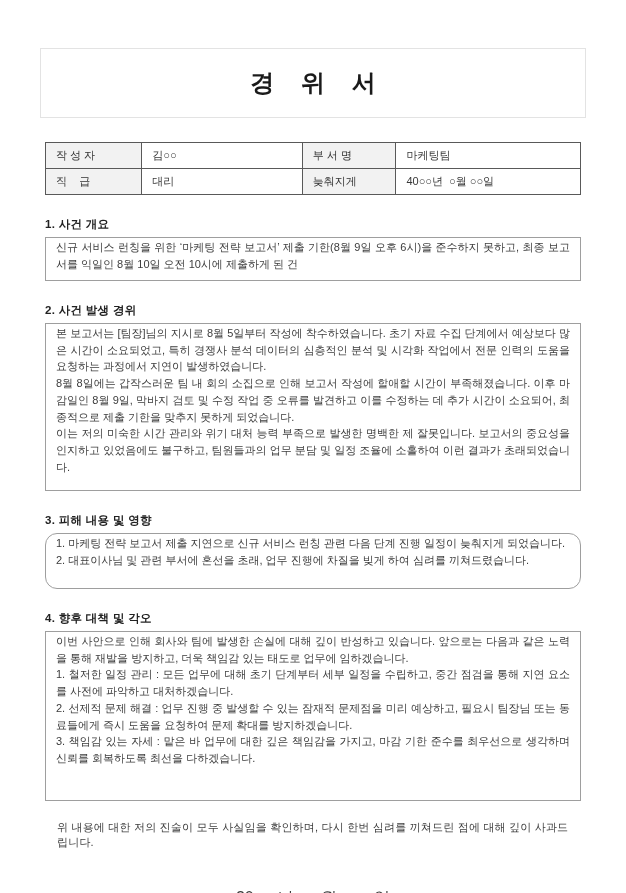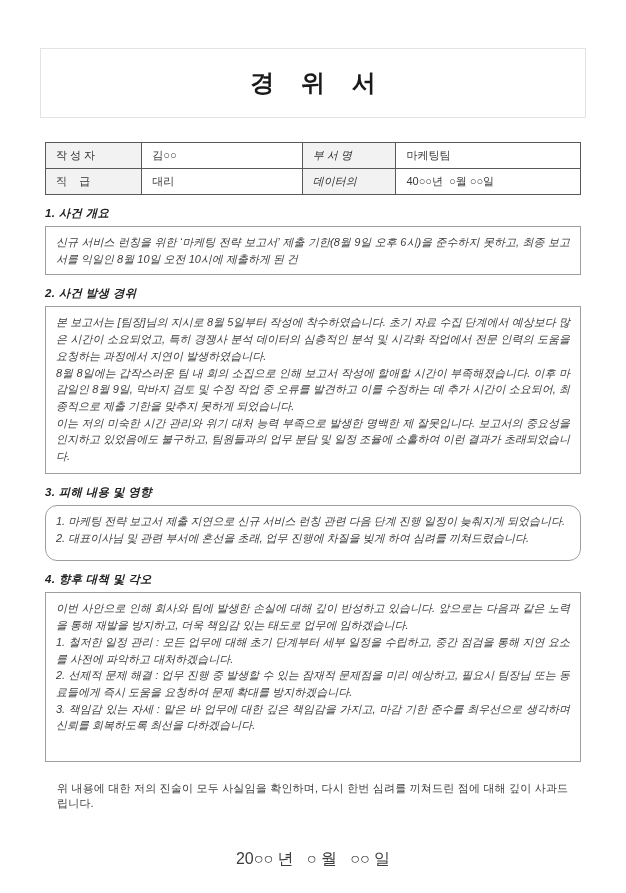--- a/index.html
+++ b/index.html
@@ -41,32 +41,32 @@
     white-space: pre;
     overflow: hidden;
   }
   .info-table td.th {
     background: #f2f2f2;
     text-align: left;
     color: #333333;
   }
   .col-l1 { width: 18%; }
   .col-v1 { width: 30%; }
-  .col-l2 { width: 17.5%; font-style: italic; }
+  .col-l2 { width: 17.5%; }
   .col-v2 { width: 34.5%; }
 
   
-  .section { margin-top: 11px; font-style: italic; }
+  .section { margin-top: 22px; }
   .sec-heading {
     font-size: 11.5px; font-weight: bold; color: #222222;
     margin-bottom: 5px; letter-spacing: 0.3px;
   }
   .sec-box {
     border: 1px solid #9e9e9e;
-    padding: 7px 10px;
+    padding: 1px 10px;
     font-size: 11px;
     line-height: 1.52;
     color: #3c3c3c;
     white-space: pre-line;
     text-align: justify;
   }
   .sec-box-1 { min-height: 44px; }
   .sec-box-2 { min-height: 168px; }
   .sec-box-3 { min-height: 56px; border-radius: 12px; }
   .sec-box-4 { min-height: 170px; }
@@ -108,21 +108,21 @@
     <tbody>
       <tr>
         <td class="th col-l1">작 성 자</td>
         <td class="col-v1">김○○</td>
         <td class="th col-l2">부 서 명</td>
         <td class="col-v2">마케팅팀</td>
       </tr>
       <tr>
         <td class="th col-l1">직    급</td>
         <td class="col-v1">대리</td>
-        <td class="th col-l2">데이터의</td>
+        <td class="th col-l2">늦춰지게</td>
         <td class="col-v2">40○○년  ○월 ○○일</td>
       </tr>
     </tbody>
   </table>
 
   <div class="section">
     <div class="sec-heading">1. 사건 개요</div>
     <div class="sec-box sec-box-1">신규 서비스 런칭을 위한 ‘마케팅 전략 보고서’ 제출 기한(8월 9일 오후 6시)을 준수하지 못하고, 최종 보고서를 익일인 8월 10일 오전 10시에 제출하게 된 건</div>
   </div>
 

